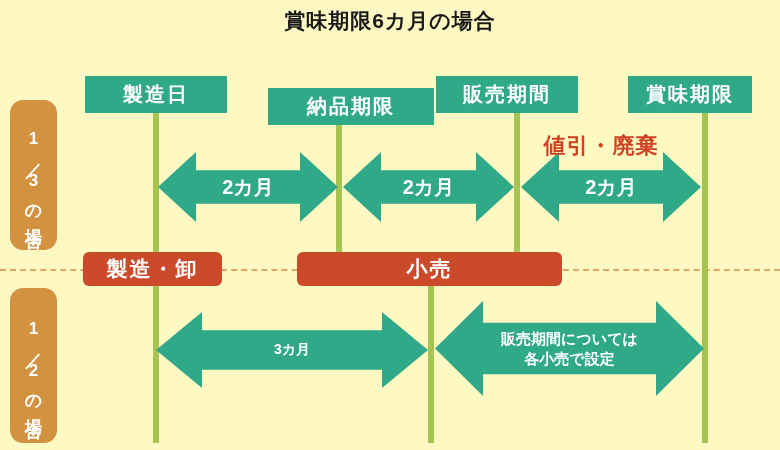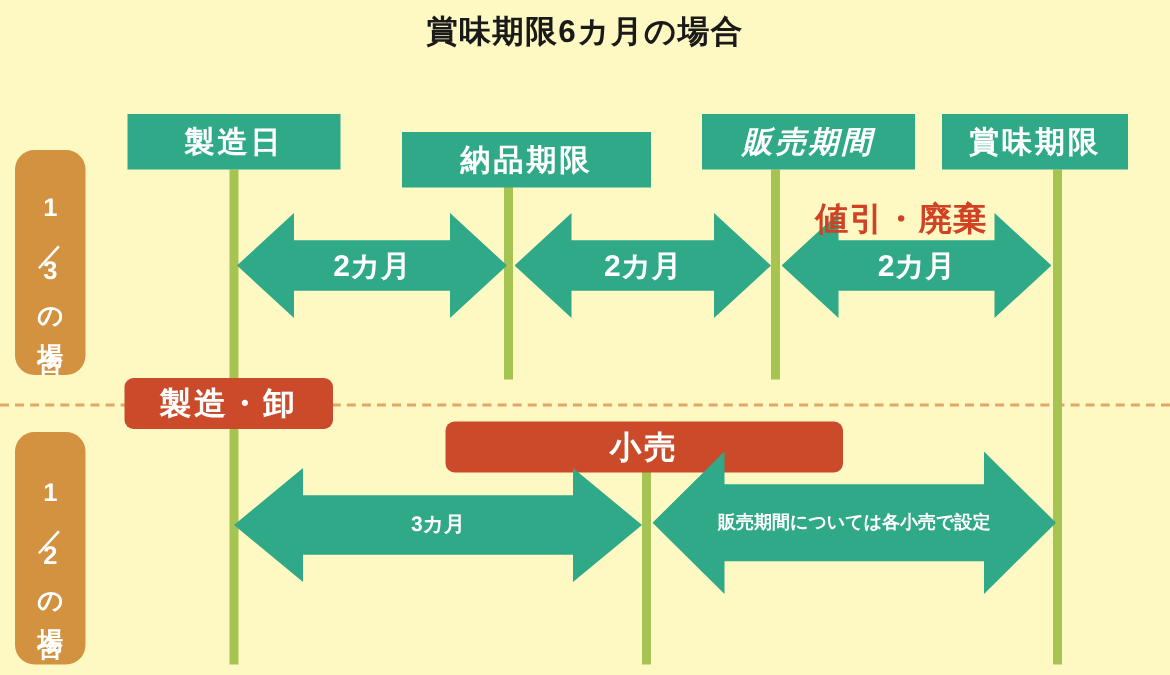--- a/index.html
+++ b/index.html
@@ -7,59 +7,59 @@
   .stage{position:relative;width:780px;height:450px;background:#fef9c3;overflow:hidden;padding-left:48px;}
 
   .title{position:absolute;left:0;top:7px;width:780px;text-align:center;
          font-size:21px;font-weight:bold;color:#1a1a1a;letter-spacing:1px;z-index:5;}
 
   .hdr{position:absolute;top:76px;height:37px;background:#2fa987;color:#ffffff;
        display:flex;align-items:center;justify-content:center;
        font-size:20px;font-weight:bold;letter-spacing:2px;z-index:3;}
   .hdr1{left:85px;width:142px;}
   .hdr2{left:268px;width:166px;margin-top:12px;}
-  .hdr3{left:468px;width:142px;font-style:italic;}
+  .hdr3{left:436px;width:142px;}
   .hdr4{left:628px;width:124px;}
 
   .vline{position:absolute;width:6px;background:#a5c452;z-index:2;}
   .v1{left:153px;top:113px;height:330px;}
   .v2{left:336px;top:113px;height:140px;}
   .v3{left:514px;top:113px;height:140px;}
   .v4{left:702px;top:113px;height:330px;}
   .v5{left:428px;top:286px;height:157px;}
 
   .dash{position:absolute;left:0;top:269px;width:780px;height:0;
         border-top:2px dashed #e3a666;z-index:1;}
 
   .bar{position:absolute;top:252px;height:34px;background:#ca4a2a;border-radius:6px;
        color:#ffffff;display:flex;align-items:center;justify-content:center;
        font-size:21px;font-weight:bold;letter-spacing:2px;z-index:3;}
   .bar1{left:83px;width:139px;}
-  .bar2{left:297px;width:265px;margin-top:29px;}
+  .bar2{left:297px;width:265px;}
 
   .side{position:absolute;left:10px;width:47px;background:#d2923f;border-radius:13px;
         color:#ffffff;display:flex;align-items:center;justify-content:center;
         font-size:17px;font-weight:bold;z-index:3;
         writing-mode:vertical-rl;text-orientation:upright;letter-spacing:3px;}
   .side1{top:100px;height:150px;}
   .side2{top:288px;height:155px;}
 
   .arrow{position:absolute;background:#2fa987;display:flex;align-items:center;
          justify-content:center;color:#ffffff;font-weight:bold;z-index:3;
          clip-path:polygon(0 50%, var(--hd) 0, var(--hd) var(--t),
            calc(100% - var(--hd)) var(--t), calc(100% - var(--hd)) 0, 100% 50%,
            calc(100% - var(--hd)) 100%, calc(100% - var(--hd)) calc(100% - var(--t)),
            var(--hd) calc(100% - var(--t)), var(--hd) 100%);}
-  .au{top:142px;height:70px;--hd:38px;--t:26%;font-size:20px;}
+  .au{top:152px;height:70px;--hd:38px;--t:26%;font-size:20px;}
   .a1{left:158px;width:180px;}
   .a2{left:343px;width:171px;}
   .a3{left:521px;width:180px;}
   .la1{left:156px;top:312px;width:272px;height:76px;--hd:46px;--t:24%;font-size:14px;}
   .la2{left:435px;top:301px;width:269px;height:95px;--hd:48px;--t:23%;
-       font-size:12px;flex-direction:row;line-height:1.3;}
+       font-size:15px;flex-direction:column;line-height:1.3;}
 
   .note{position:absolute;left:511px;top:131px;width:180px;text-align:center;
         font-size:22px;font-weight:bold;color:#d04223;z-index:4;letter-spacing:1px;}
 </style>
 </head>
 <body>
 
 <div class="stage">
 
   <div class="title">賞味期限6カ月の場合</div>

